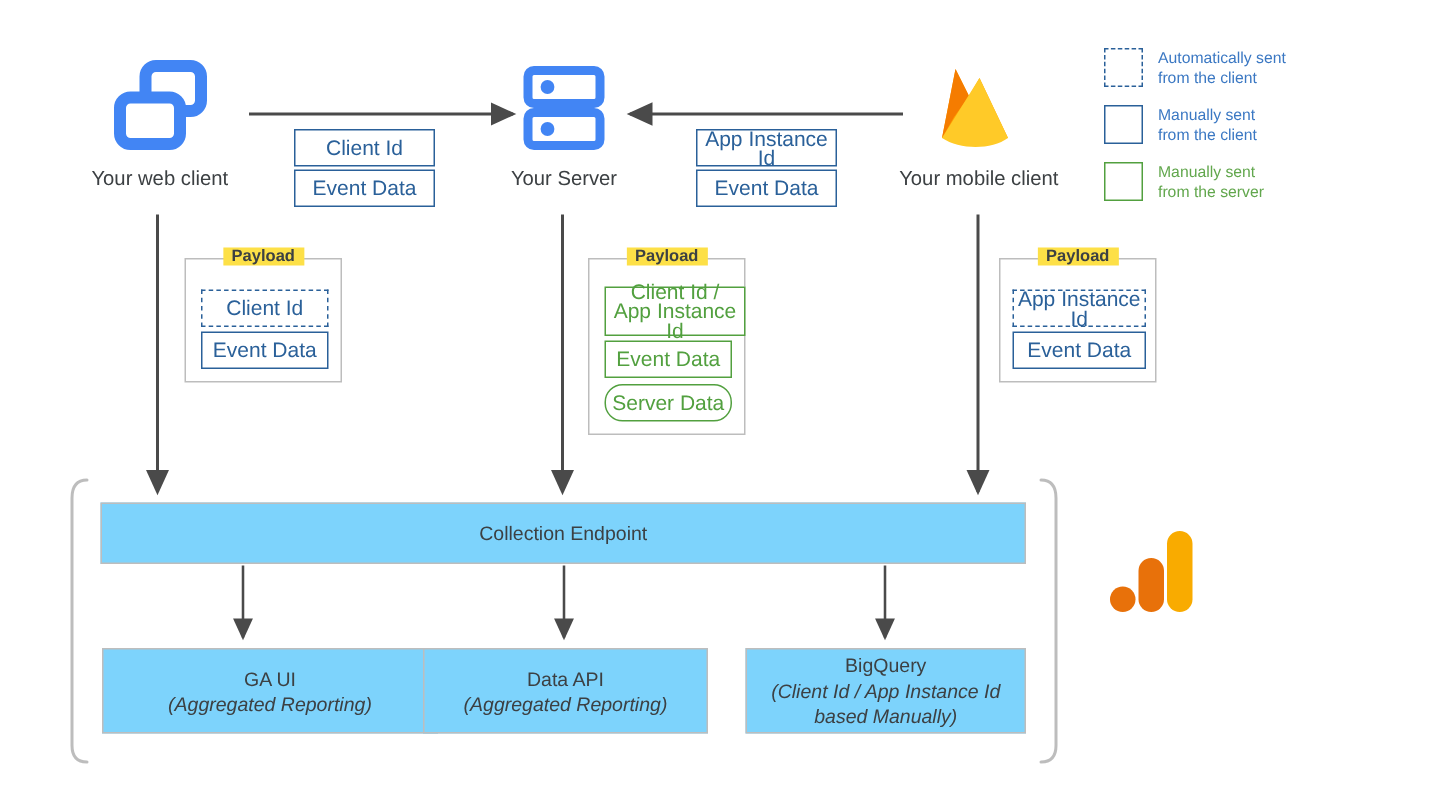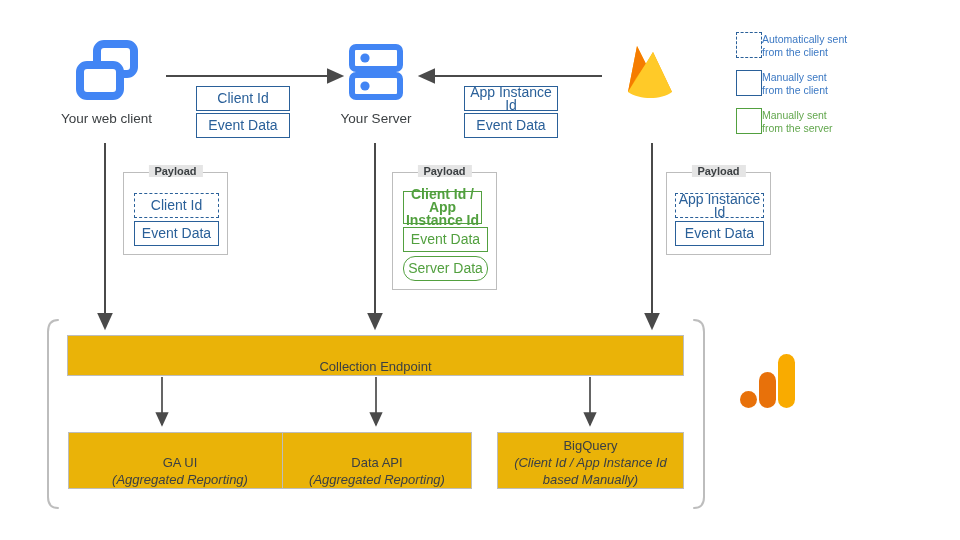--- a/index.html
+++ b/index.html
@@ -36,50 +36,51 @@
   
   .payload {
     position: absolute;
     border: 1px solid #bdbdbd;
     background: transparent;
   }
   .payload-title {
     position: absolute;
     top: -8px; left: 50%;
     transform: translateX(-50%);
-    background: #e5e5e5;
+    background: #fde047;
     padding: 0 6px;
     font-size: 11px;
     font-weight: bold;
     color: #3c4043;
     white-space: nowrap;
   }
 
   
   .gbox {
     position: absolute;
     border: 1px solid #bdbdbd;
-    background: #eab308;
+    background: #7dd3fc;
     display: flex; flex-direction: column;
-    align-items: center; justify-content: flex-end;
+    align-items: center; justify-content: center;
     font-size: 13px;
     color: #3c4043;
     text-align: center;
     line-height: 17px;
   }
   .gbox .sub { font-style: italic; }
 
   
   #legend { position: absolute; left: 736px; top: 32px; }
   .leg-row { display: flex; align-items: flex-start; margin-bottom: 11px; }
   .leg-swatch { width: 26px; height: 26px; flex: 0 0 26px; background: #fff; }
   .leg-swatch.dash  { border: 1.6px dashed #2a6099; }
   .leg-swatch.solid { border: 1.6px solid #2a6099; }
   .leg-swatch.green { border: 1.6px solid #52a03f; }
   .leg-text {
+    margin-left: 10px;
     font-size: 10.5px;
     line-height: 13px;
     white-space: nowrap;
     padding-top: 1px;
   }
   .leg-text.blue  { color: #3b78c3; }
   .leg-text.green { color: #62a74d; }
 
   
   #wires { position: absolute; left: 0; top: 0; width: 960px; height: 540px; pointer-events: none; }
@@ -134,36 +135,37 @@
   </svg>
 
   <svg class="icon" style="left:740px; top:352px;" width="58" height="62" viewBox="0 0 58 62">
     <rect x="38" y="2" width="17" height="54" rx="8.5" fill="#f9ab00"></rect>
     <rect x="19" y="20" width="17" height="36" rx="8.5" fill="#e8710a"></rect>
     <circle cx="8.5" cy="47.5" r="8.5" fill="#e8710a"></circle>
   </svg>
 
   <div class="node-label" style="left:305px; top:111px; width:142px;">Your Server</div>
   <div class="node-label" style="left:34px; top:111px; width:145px;">Your web client</div>
+  <div class="node-label" style="left:575px; top:111px; width:155px;">Your mobile client</div>
 
   <div class="chip blue" style="left:196px; top:86px; width:94px; height:25px;">Client Id</div>
   <div class="chip blue" style="left:196px; top:113px; width:94px; height:25px;">Event Data</div>
 
   <div class="chip blue" style="left:464px; top:86px; width:94px; height:25px;">App Instance Id</div>
   <div class="chip blue" style="left:464px; top:113px; width:94px; height:25px;">Event Data</div>
 
   <div class="payload" style="left:123px; top:172px; width:105px; height:83px;">
     <div class="payload-title">Payload</div>
     <div class="chip blue-dash" style="left:10px; top:20px; width:85px; height:25px;">Client Id</div>
     <div class="chip blue" style="left:10px; top:48px; width:85px; height:25px;">Event Data</div>
   </div>
 
   <div class="payload" style="left:392px; top:172px; width:105px; height:118px;">
     <div class="payload-title">Payload</div>
-    <div class="chip green" style="left:10px; top:18px; width:79px; height:33px; white-space:pre-line;font-weight:bold;">Client Id /
+    <div class="chip green" style="left:10px; top:18px; width:94px; height:33px; white-space:pre-line;">Client Id /
 App Instance Id</div>
     <div class="chip green" style="left:10px; top:54px; width:85px; height:25px;">Event Data</div>
     <div class="chip green" style="left:10px; top:83px; width:85px; height:25px;border-radius:12px;">Server Data</div>
   </div>
 
   <div class="payload" style="left:666px; top:172px; width:105px; height:83px;">
     <div class="payload-title">Payload</div>
     <div class="chip blue-dash" style="left:8px; top:20px; width:89px; height:25px;">App Instance Id</div>
     <div class="chip blue" style="left:8px; top:48px; width:89px; height:25px;">Event Data</div>
   </div>

